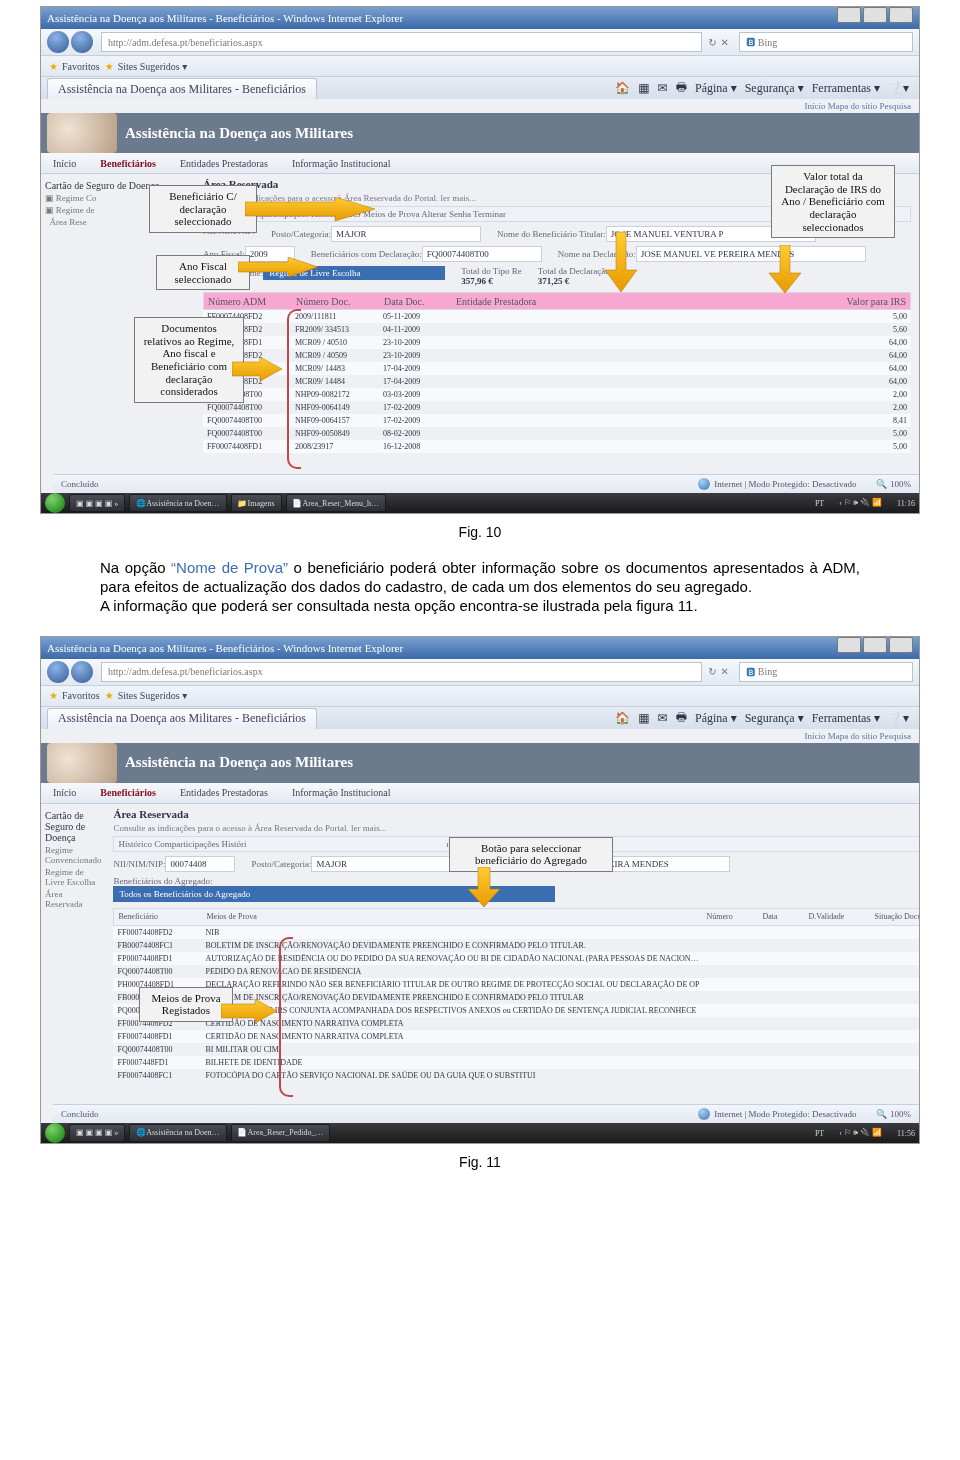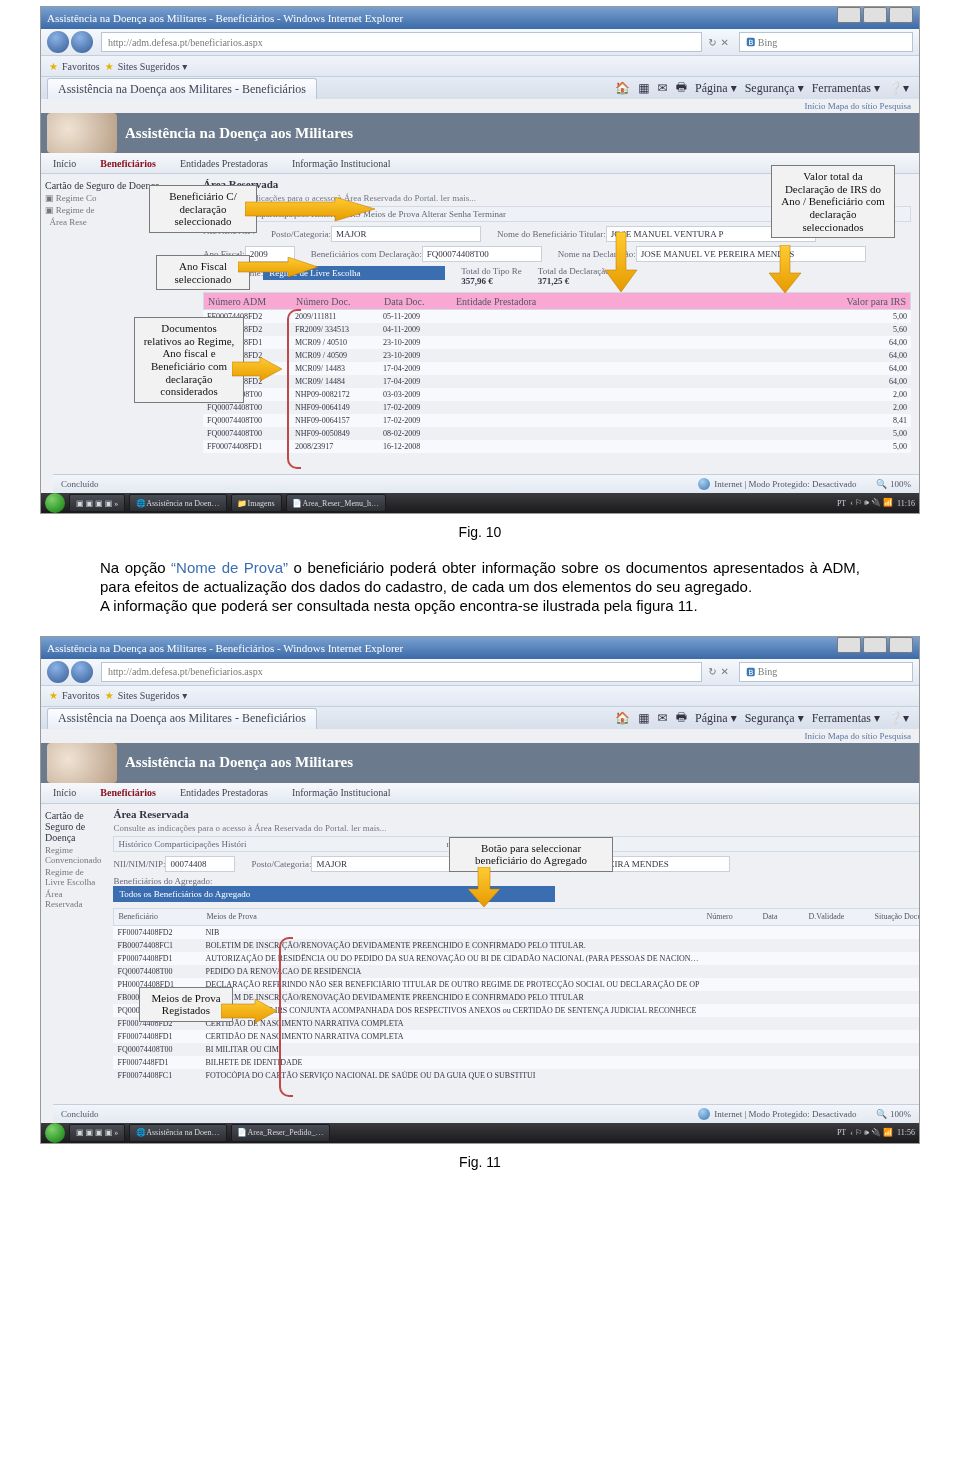--- a/index.html
+++ b/index.html
@@ -49,21 +49,21 @@
   
   .c1{width:80px}.c2{width:80px}.c3{width:64px}.c4{flex:1}.c5{width:70px;text-align:right}
   
   .statusbar { position:absolute; left:0; right:0; bottom:20px; height:18px; background:linear-gradient(#f2f5fa,#e3e9f2); border-top:1px solid #c5cfdc; display:flex; align-items:center; padding:0 8px; font-size:9px; color:#556;margin-left:12px; }
   .statusbar .sright { margin-left:auto; display:flex; align-items:center; }
   .sglobe { width:12px;height:12px;border-radius:50%;background:radial-gradient(circle at 35% 30%,#a9d1f0,#3b78b5);margin-right:4px; }
   
   .taskbar { position:absolute; left:0; right:0; bottom:0; height:20px; background:linear-gradient(#3b3b3f,#1a1a1c); display:flex; align-items:center; padding:0 4px; }
   .startorb { width:20px;height:20px;border-radius:50%;background:radial-gradient(circle at 35% 30%,#7ed36b,#0b7a0b);}
   .tbbtn { height:16px; background:linear-gradient(#4a4d54,#2c2e33); border:1px solid #1a1b1e; color:#d4d7dc; font-size:8px; padding:0 6px; margin-left:4px; display:flex; align-items:center; border-radius:2px; }
-  .tray { margin-left:auto; color:#cfd3da; font-size:8px; display:flex; align-items:center; }
+  .tray { margin-left:auto; color:#cfd3da; font-size:8px; display:flex; align-items:flex-end;gap:11px; }
   .tray span { margin-left:4px; }
   
   .callout { position:absolute; background:#f2f2f2; border:1px solid #7a7a7a; padding:4px 6px; font-size:11px; color:#111; text-align:center; line-height:1.15; }
   .arrow { position:absolute; }
   .brace { position:absolute; border-left:2px solid #c04848; border-top:2px solid #c04848; border-bottom:2px solid #c04848; border-right:none; border-radius:10px 0 0 10px; }
   
   .figcap { text-align:center; margin:10px 0 18px; font-size:14px; }
   .doctext { width:760px; margin:0 auto; font-size:15px; line-height:1.28; text-align:justify; }
   .doctext .mprova { color:#3b6db1; }
   

